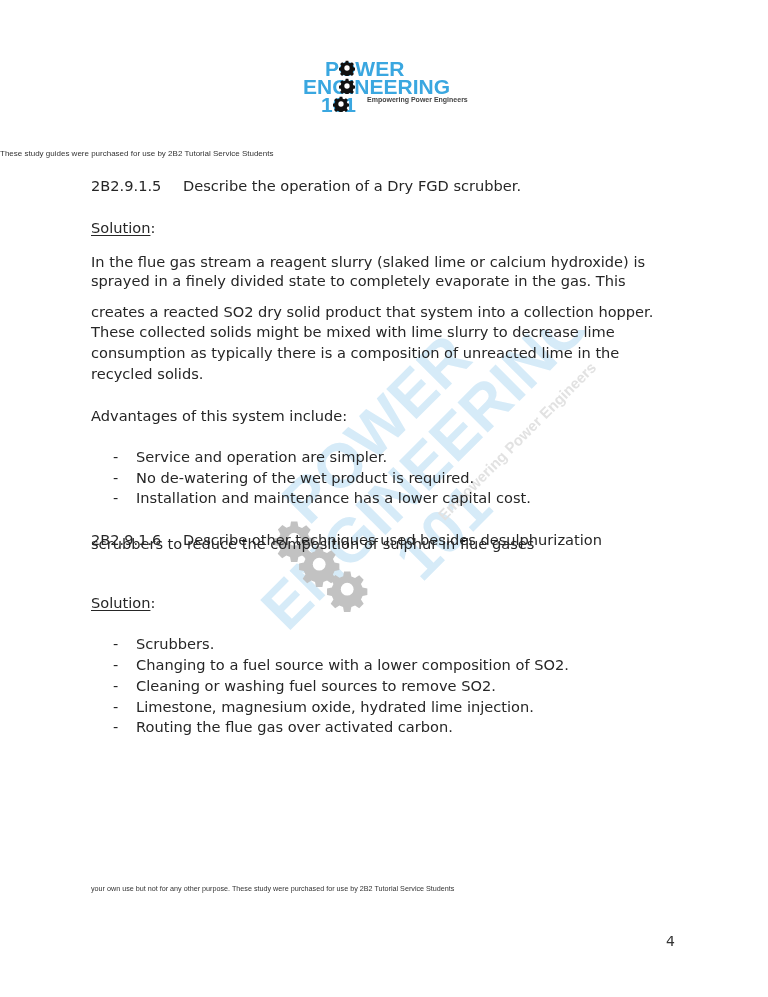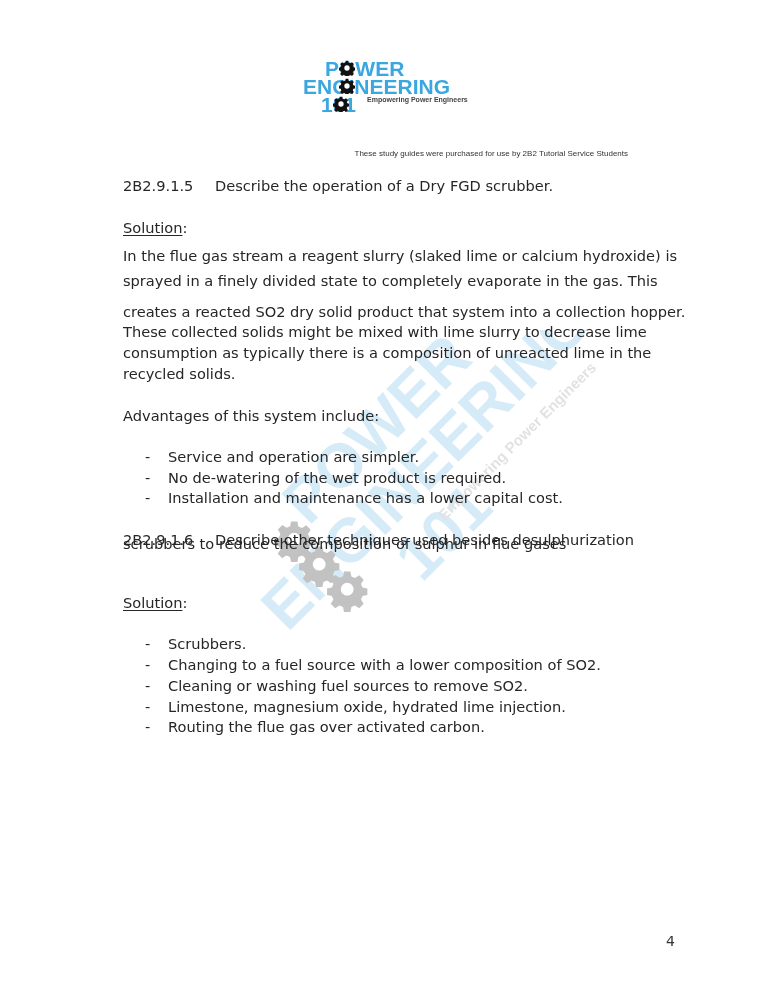--- a/index.html
+++ b/index.html
@@ -16,32 +16,31 @@
     }
     .logo-l1 { left: 22px; top: 0px; font-size: 21px; line-height: 21px; }
     .logo-l2 { left: 0px; top: 18px; font-size: 21px; line-height: 21px; }
     .logo-l3 { left: 18px; top: 36px; font-size: 21px; line-height: 21px; }
     .logo-tag {
       position: absolute; left: 64px; top: 38px; font-family: "Liberation Sans", sans-serif;
       font-size: 7px; font-weight: bold; color: #444; white-space: nowrap;
     }
     .gear { position: absolute; }
     .top-note {
-      position: absolute; left: 0; width: 628px; top: 149px; text-align: right;
+      position: absolute; left: 0; width: 628px; top: 149px; text-align: left;
       font-family: "Liberation Sans", sans-serif; font-size: 8px; color: #333;
     }
     .watermark {
       position: absolute; left: 180px; top: 330px; width: 420px; height: 330px;
       pointer-events: none;
     }
     .content { position: absolute; left: 91px; top: 0; width: 600px; }
     .q, .p, .adv, .sol, .li {
       position: absolute; font-size: 14.6px; line-height: 20.5px; white-space: nowrap;
       color: #262626;
-      margin-left: 32px;
     }
     .q-num { display: inline-block; width: 92px; }
     .sol u { text-decoration: underline; text-underline-offset: 2px; }
     .li .dash { position: absolute; left: 22px; }
     .li .txt { position: absolute; left: 45px; }
     .footer {
       position: absolute; left: 91px; top: 883px; width: 600px;
       font-family: "Liberation Sans", sans-serif; font-size: 7.2px; line-height: 11px; color: #333;
     }
     .page-num {
@@ -96,21 +95,21 @@
 </svg>
 
 <div class="content">
 
   <div class="q" style="top:176px">
     <span class="q-num">2B2.9.1.5</span><span>Describe the operation of a Dry FGD scrubber.</span>
   </div>
   <div class="sol" style="top:218px">
     <u>Solution</u>:
   </div>
-  <div class="p" style="top:246px">In the flue gas stream a reagent slurry (slaked lime or calcium hydroxide) is</div>
+  <div class="p" style="top:252px">In the flue gas stream a reagent slurry (slaked lime or calcium hydroxide) is</div>
   <div class="p" style="top:271px">sprayed in a finely divided state to completely evaporate in the gas. This</div>
   <div class="p" style="top:302px">creates a reacted SO2 dry solid product that system into a collection hopper.</div>
   <div class="p" style="top:322px">These collected solids might be mixed with lime slurry to decrease lime</div>
   <div class="p" style="top:343px">consumption as typically there is a composition of unreacted lime in the</div>
   <div class="p" style="top:364px">recycled solids.</div>
 
   <div class="adv" style="top:406px">Advantages of this system include:</div>
 
   <div class="li" style="top:447px">
     <span class="dash">-</span>
@@ -150,15 +149,16 @@
     <span class="dash">-</span>
     <span class="txt">Limestone, magnesium oxide, hydrated lime injection.</span>
   </div>
   <div class="li" style="top:717px">
     <span class="dash">-</span>
     <span class="txt">Routing the flue gas over activated carbon.</span>
   </div>
 </div>
 
 <div class="footer">
+  <div>your own use but not for any other purpose. These study were purchased for use by 2B2 Tutorial Service Students</div>
 </div>
 
 <div class="page-num">4</div>
 
 </body></html>

